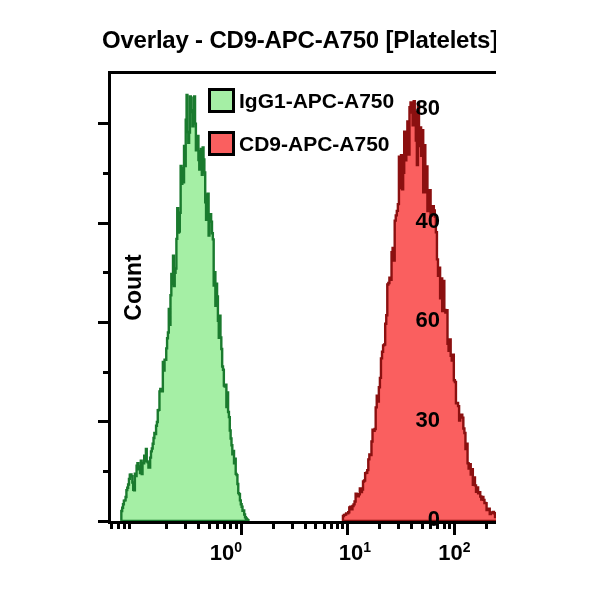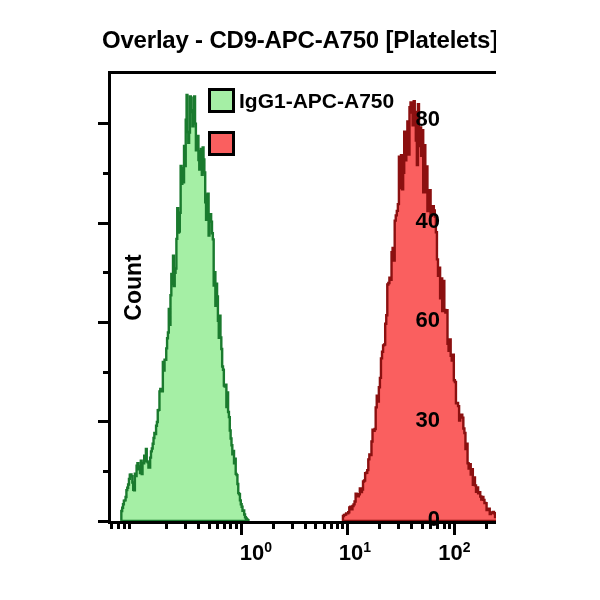--- a/index.html
+++ b/index.html
@@ -167,30 +167,30 @@
     <div id="y-ticks">
         <div class="y-tick-major" style="top: 445.5px;"></div>
         <div class="y-tick-label" style="top: 432px;">0</div>
         <div class="y-tick-major" style="top: 346.167px;"></div>
         <div class="y-tick-label" style="top: 332.667px;">30</div>
         <div class="y-tick-major" style="top: 246.833px;"></div>
         <div class="y-tick-label" style="top: 233.333px;">60</div>
         <div class="y-tick-major" style="top: 147.5px;"></div>
         <div class="y-tick-label" style="top: 134px;">40</div>
         <div class="y-tick-major" style="top: 48.1667px;"></div>
-        <div class="y-tick-label" style="top: 32px;">80</div>
+        <div class="y-tick-label" style="top: 21px;">80</div>
         <div class="y-tick-minor" style="top: 395.833px;"></div>
         <div class="y-tick-minor" style="top: 296.5px;"></div>
         <div class="y-tick-minor" style="top: 197.167px;"></div>
         <div class="y-tick-minor" style="top: 97.8333px;"></div>
       </div>
 
     <div id="x-ticks">
         <div class="x-tick-major" style="left: 128.735px;"></div>
-        <div class="x-tick-label" style="left: 100px;">10<sup>0</sup></div>
+        <div class="x-tick-label" style="left: 70px;">10<sup>0</sup></div>
         <div class="x-tick-major" style="left: 235.323px;"></div>
         <div class="x-tick-label" style="left: 199px;">10<sup>1</sup></div>
         <div class="x-tick-major" style="left: 341.912px;"></div>
         <div class="x-tick-label" style="left: 298.412px;">10<sup>2</sup></div>
         <div class="x-tick-major" style="left: 448.5px;"></div>
         <div class="x-tick-label" style="left: 405px;">10<sup>3</sup></div>
         <div class="x-tick-minor" style="left: -1.5px;"></div>
         <div class="x-tick-minor" style="left: 5.63575px;"></div>
         <div class="x-tick-minor" style="left: 11.817px;"></div>
         <div class="x-tick-minor" style="left: 17.2693px;"></div>
@@ -228,17 +228,18 @@
         <div class="x-tick-minor" style="left: 443.623px;"></div>
       </div>
 
     <div id="legend">
       <div class="legend-row">
         <span class="legend-swatch" style="background: rgb(165, 239, 165); border-color: rgb(0, 0, 0);"></span>
         <span class="legend-text">IgG1-APC-A750</span>
       </div>
       <div class="legend-row">
         <span class="legend-swatch" style="background: rgb(250, 95, 95); border-color: rgb(0, 0, 0);"></span>
+        <span class="legend-text">CD9-APC-A750</span>
       </div>
     </div>
 
   </div>
 </div>
 
 </body></html>

